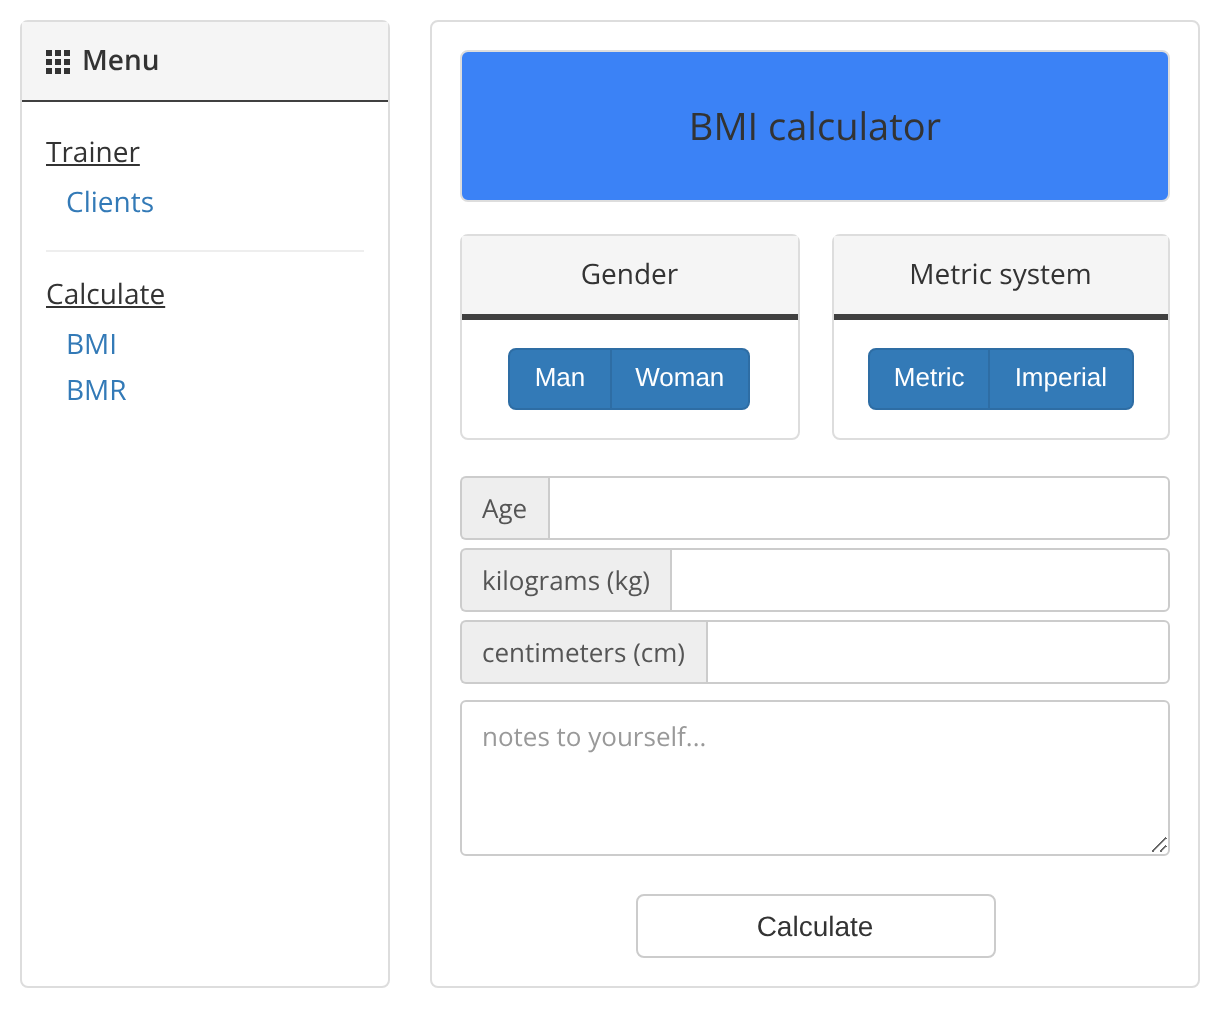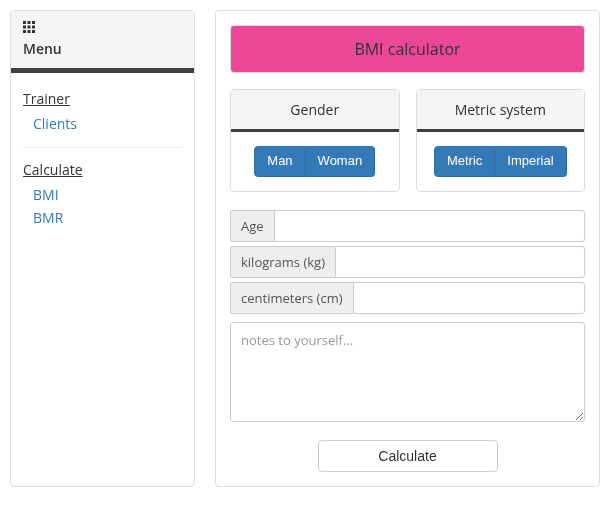--- a/index.html
+++ b/index.html
@@ -19,27 +19,27 @@
       display: flex;
       gap: 20px;
     }
     .sidebar {
       width: 185px;
       border: 1px solid #ddd;
       border-radius: 4px;
     }
     .sidebar-header {
       background: #f5f5f5;
-      border-bottom: 5px solid #404040;
+      border-bottom: 1px solid #404040;
       padding: 10px 12px;
       display: flex;
+      align-items: center;
       gap: 6px;
       font-weight: 600;
       color: #333;
-      flex-direction: column;
     }
     .sidebar-body {
       padding: 12px 12px 16px 12px;
     }
     .sidebar-section-title {
       color: #333;
       margin-bottom: 4px;
       margin-top: 4px;
       font-size: 14px;
       text-decoration: underline;
@@ -57,28 +57,28 @@
       border-top: 1px solid #eee;
       margin: 12px 0;
     }
     .main {
       flex: 1;
       border: 1px solid #ddd;
       border-radius: 4px;
       padding: 14px;
     }
     .main-title {
-      background: #ec4899;
-      border: 1px solid #ddd;
-      border-radius: 4px;
-      padding: 12px;
+      background: #3b82f6;
+      border: 1px solid #ddd;
+      border-radius: 4px;
+      padding: 24px;
       text-align: center;
       margin-bottom: 16px;
       color: #333;
-      font-size: 16px;
+      font-size: 19px;
     }
     .options-row {
       display: flex;
       gap: 16px;
       margin-bottom: 18px;
     }
     .option-panel {
       flex: 1;
       border: 1px solid #ddd;
       border-radius: 4px;
@@ -142,21 +142,21 @@
       outline: none;
     }
     .notes-area {
       width: 100%;
       border: 1px solid #ccc;
       border-radius: 3px;
       padding: 8px 10px;
       font-size: 13px;
       font-family: inherit;
       resize: both;
-      height: 100px;
+      height: 78px;
       margin-top: 4px;
       outline: none;
       color: #333;
     }
     .notes-area::placeholder {
       color: #999;
     }
     .calc-button-row {
       display: flex;
       justify-content: center;

